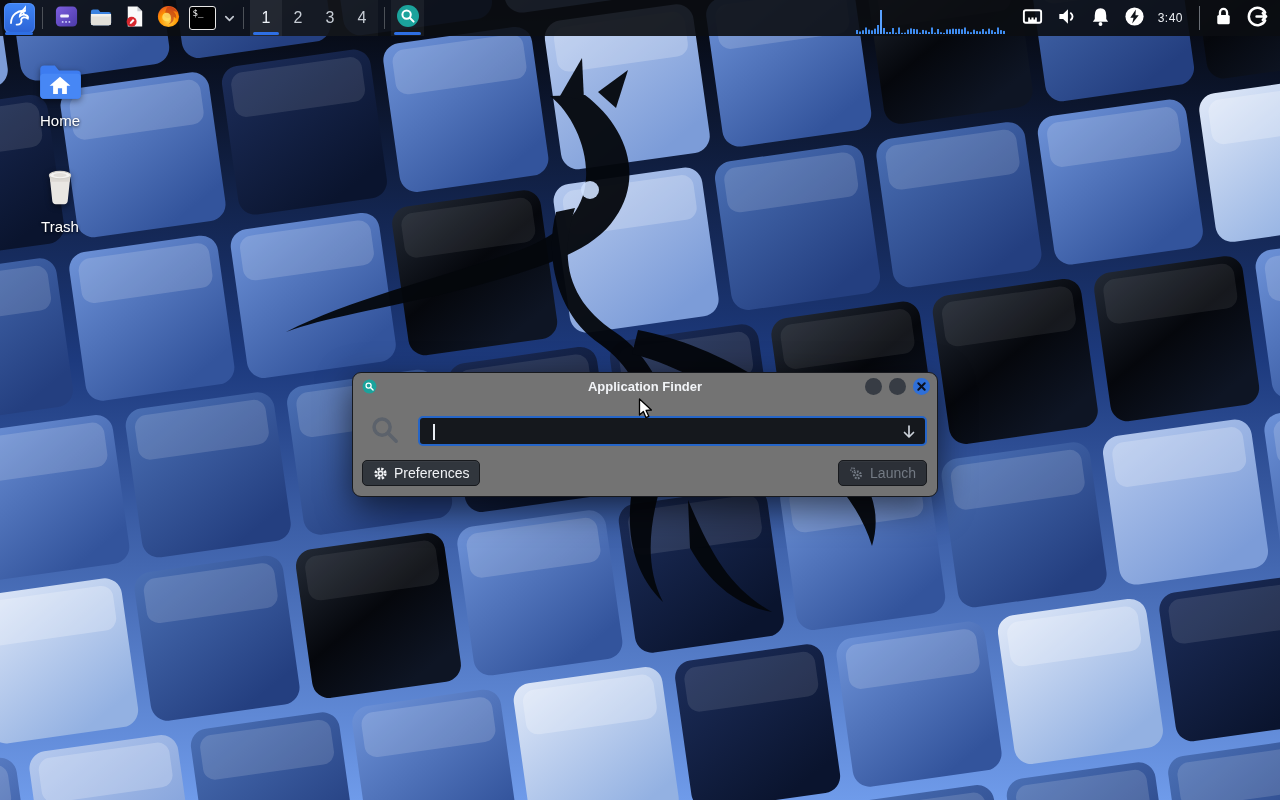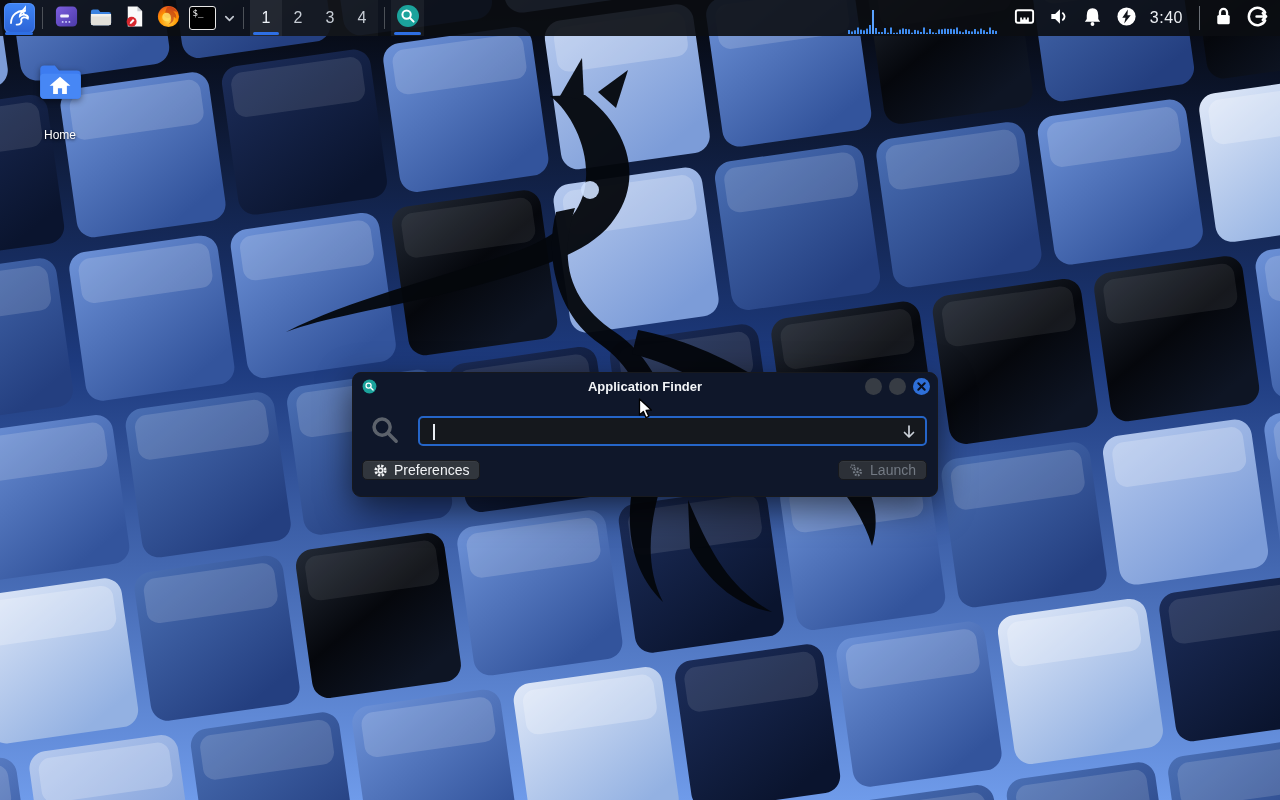--- a/index.html
+++ b/index.html
@@ -4,21 +4,21 @@
 <style>
   html,body{margin:0;padding:0;background:#000;}
   #stage{position:relative;width:1280px;height:800px;overflow:hidden;
          font-family:"Liberation Sans",sans-serif;-webkit-font-smoothing:antialiased;}
   #wallpaper{position:absolute;inset:0;z-index:0;}
 
   
   #desktop-icons{position:absolute;left:8px;top:56px;z-index:2;width:108px;}
   .dicon{width:104px;margin-bottom:33px;display:flex;flex-direction:column;align-items:center;cursor:default;}
   .dicon svg{width:50px;height:50px;display:block;filter:drop-shadow(0 2px 3px rgba(0,0,0,.45));}
-  .dicon .dlabel{margin-top:22px;font-size:12px;color:#fff;text-shadow:0 1px 3px rgba(0,0,0,.9);white-space:nowrap;}
+  .dicon .dlabel{margin-top:6px;font-size:15px;color:#fff;text-shadow:0 1px 3px rgba(0,0,0,.9);white-space:nowrap;}
 
   
   #panel{position:absolute;left:0;top:0;right:0;height:36px;z-index:4;
          background:rgba(11,13,18,.90);display:flex;align-items:center;}
   .pitem{position:relative;display:flex;align-items:center;justify-content:center;height:36px;}
   .menu-btn{width:34px;margin-left:2px;}
   .menu-btn .menu-bg{width:31px;height:30px;border-radius:6px;background:linear-gradient(180deg,#3f85f4,#2b63d6);
          display:flex;align-items:center;justify-content:center;box-shadow:0 0 0 1px rgba(120,170,255,.35) inset;}
   .underline{position:absolute;left:3px;right:3px;bottom:1px;height:3px;border-radius:2px;}
   .psep{width:1px;height:22px;background:#4c5158;margin:0 6px;}
@@ -28,41 +28,41 @@
             font-family:"DejaVu Sans Mono",monospace;font-size:9px;color:#fff;line-height:10px;
             padding:1px 0 0 3px;box-sizing:border-box;}
   .chev{width:16px;margin-left:2px;}
   .ws{width:32px;font-size:16px;color:#c6ccd4;background:rgba(255,255,255,.035);}
   .ws.active{color:#eef2f7;background:rgba(255,255,255,.09);}
   .finder-btn{width:33px;background:rgba(255,255,255,.05);}
   .spacer{flex:1;}
   #cpu-graph{width:152px;height:36px;margin-right:10px;}
   .tray{width:34px;}
   .tray svg{width:23px;height:23px;}
-  #clock{font-size:16px;color:#eceff3;padding:0 10px 0 6px;letter-spacing:.5px;}
+  #clock{font-size:12px;color:#eceff3;padding:0 10px 0 6px;letter-spacing:.5px;}
   .edge-pad{width:6px;}
 
   
   #dialog{position:absolute;left:352px;top:372px;width:586px;height:125px;z-index:6;
-          background:#0f172a;border:1px solid #17191e;border-radius:9px;
+          background:#737373;border:1px solid #17191e;border-radius:9px;
           box-shadow:0 10px 34px rgba(0,0,0,.6);box-sizing:border-box;}
   .titlebar{position:relative;height:27px;display:flex;align-items:center;}
   .win-icon{position:absolute;left:9px;top:6px;width:15px;height:15px;}
   .title{flex:1;text-align:center;font-size:13px;font-weight:bold;color:#f2f4f7;}
   .winbtns{position:absolute;right:7px;top:5px;display:flex;gap:7px;}
   .wbtn{width:17px;height:17px;border-radius:50%;background:#373c44;display:flex;align-items:center;justify-content:center;}
   .wbtn.close{background:#2e6fd8;}
   .search-row{display:flex;align-items:center;padding:14px 10px 0 16px;}
   .big-mag{width:33px;height:33px;margin-right:16px;flex:none;}
   .finput{position:relative;flex:1;height:30px;background:#15181d;border:2px solid #2565c8;
           border-radius:5px;box-sizing:border-box;}
   .caret{position:absolute;left:13px;top:6px;width:1.5px;height:16px;background:#e8ecf2;}
   .in-arrow{position:absolute;right:7px;top:5px;width:18px;height:18px;}
   .btn-row{display:flex;align-items:center;padding:13px 10px 0 9px;}
-  .gbtn{display:flex;align-items:center;gap:6px;height:20px;padding:0 10px;border-radius:5px;
+  .gbtn{display:flex;align-items:center;gap:6px;height:26px;padding:0 10px;border-radius:5px;
         background:#31363d;border:1px solid #17191d;box-shadow:0 1px 0 rgba(255,255,255,.04) inset;
         font-size:14px;color:#f0f2f5;}
   .gbtn svg{width:15px;height:15px;}
   .gbtn.disabled{background:#2c3037;color:#737a84;margin-left:8px;}
   #cursor{position:absolute;left:638px;top:398px;z-index:9;width:16px;height:22px;}
 </style>
 </head>
 <body>
 
 <div id="stage">
@@ -298,20 +298,31 @@
       <div class="dicon">
         <span>
           <svg viewBox="0 0 48 48">
             <path d="M5 13 q0-4 4-4 h10 l4 5 h17 q4 0 4 4 v19 q0 4-4 4 H9 q-4 0-4-4 Z" fill="#3d7cf0"></path>
             <rect x="5" y="17" width="39" height="24" rx="3.5" fill="#4787f5"></rect>
             <path d="M24 20 l10 8.5 h-3.4 v8 h-4.6 v-5.5 h-4 v5.5 h-4.6 v-8 H14 Z" fill="#fff"></path>
           </svg>
         </span>
                  <span class="dlabel">Home</span>
       </div>
+      <div class="dicon">
+        <span>
+          <svg viewBox="0 0 48 48">
+            <path d="M14 13 h20 l-2.6 24.5 q-.3 3-3.4 3 h-8 q-3.1 0-3.4-3 Z" fill="#e9e7e3"></path>
+            <path d="M14 13 h20 l-.7 6 h-18.6 Z" fill="#dcd9d4"></path>
+            <ellipse cx="24" cy="12.6" rx="10.2" ry="3.6" fill="#f5f4f2" stroke="#d4d1cb" stroke-width="1"></ellipse>
+            <ellipse cx="24" cy="12.6" rx="6.4" ry="2" fill="#e2dfda"></ellipse>
+          </svg>
+        </span>
+                 <span class="dlabel">Trash</span>
+      </div>
     </div>
 
   <div id="panel">
     <div class="pitem menu-btn">
       <div class="menu-bg">
         <span>
           <svg width="24" height="24" viewBox="0 0 24 24">
             <path d="M4 19 C4 11 11 5.5 18.5 7 C15 8 12.8 10 12.8 12.2 C17.5 9 22 11.5 20.8 14.6
                      C18 12.4 15 13.5 14.2 15.4 C15.4 18.6 13 21 9.6 20.6" stroke="#fff" stroke-width="1.8" fill="none" stroke-linecap="round"></path>
             <path d="M15.5 6.6 L18.2 3.4 L18 7.1" stroke="#fff" stroke-width="1.4" fill="none"></path>

